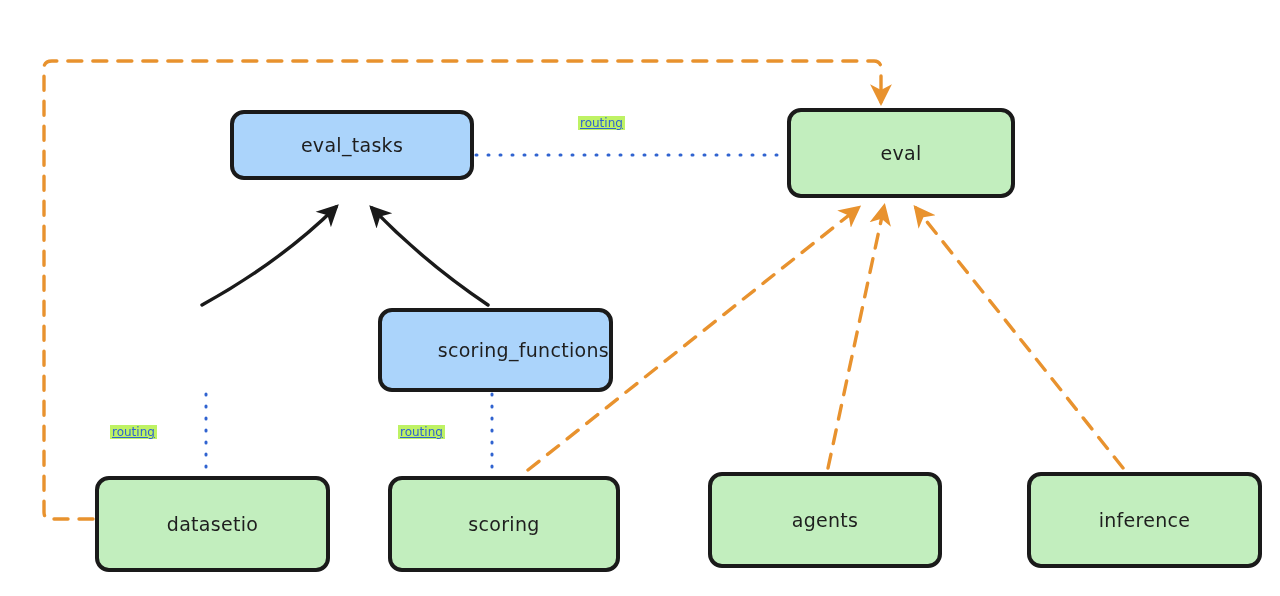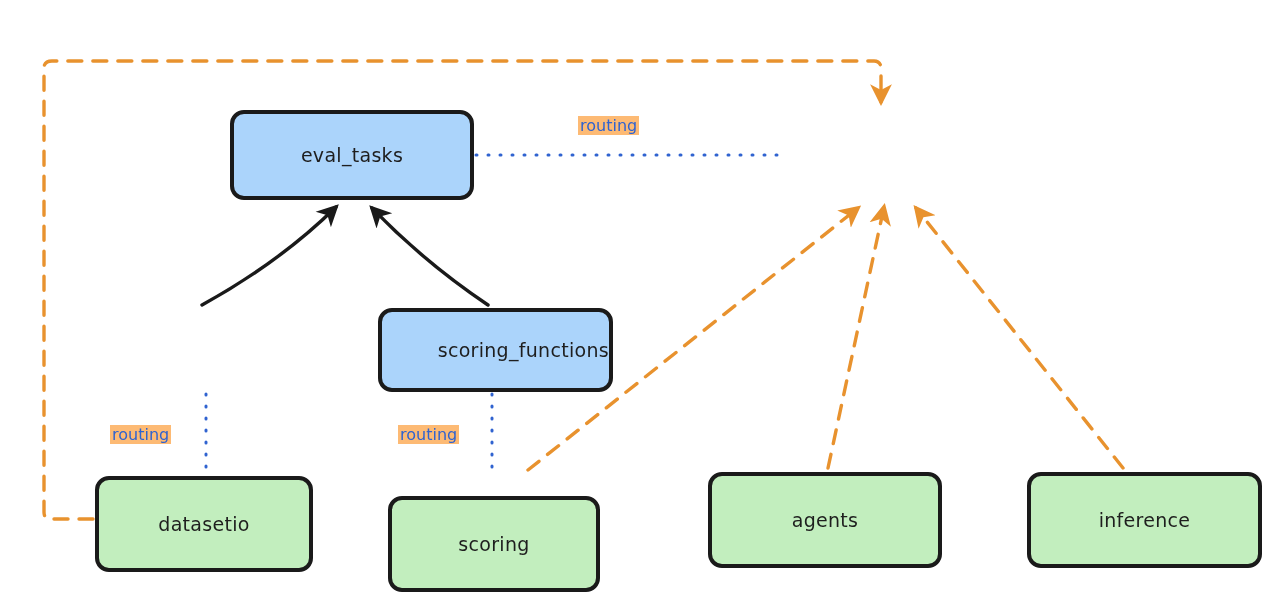--- a/index.html
+++ b/index.html
@@ -43,25 +43,26 @@
   }
   .node.blue  { background: #abd4fb; }
   .node.green { background: #c2eebe; }
   .node-label {
     pointer-events: none;
     white-space: nowrap;
   }
   .edge-label {
     position: absolute;
     color: #3063d0;
-    font-size: 16px;
+    font-size: 12px;
     font-family: "DejaVu Sans", sans-serif;
     white-space: nowrap;
-    background: #fdba74;
+    background: #bef264;
     padding: 0 2px;
+    text-decoration: underline;
   }
 </style>
 </head>
 <body>
 
 <div id="canvas">
 
   <svg id="edges" viewBox="0 0 1280 596" width="1280" height="596" xmlns="http://www.w3.org/2000/svg">
     <defs>
       <marker id="arrow-black" viewBox="0 0 12 12" refX="9" refY="6" markerWidth="7" markerHeight="7" orient="auto-start-reverse">
@@ -84,35 +85,38 @@
 
     <path d="M 93 519 L 50 519 Q 44 519 44 512 L 44 68 Q 44 61 52 61 L 874 61 Q 881 61 881 69 L 881 102" fill="none" stroke="#e8922e" stroke-width="3.4" stroke-linecap="round" stroke-dasharray="14 11" marker-end="url(#arrow-orange)"></path>
 
     <path d="M 528 470 L 858 208" fill="none" stroke="#e8922e" stroke-width="3.4" stroke-linecap="round" stroke-dasharray="14 11" marker-end="url(#arrow-orange)"></path>
 
     <path d="M 828 468 L 884 207" fill="none" stroke="#e8922e" stroke-width="3.4" stroke-linecap="round" stroke-dasharray="14 11" marker-end="url(#arrow-orange)"></path>
 
     <path d="M 1123 468 L 916 208" fill="none" stroke="#e8922e" stroke-width="3.4" stroke-linecap="round" stroke-dasharray="14 11" marker-end="url(#arrow-orange)"></path>
   </svg>
 
-  <div class="node blue" style="left:230px; top:110px; width:244px; height:90px;">
+  <div class="node blue" style="left:230px; top:110px; width:244px; height:70px;">
     <span class="node-label">eval_tasks</span>
   </div>
 
+  <div class="node green" style="left:787px; top:108px; width:228px; height:90px;">
+    <span class="node-label">eval</span>
+  </div>
 
 
   <div class="node blue" style="left:378px; top:308px; width:235px; height:84px;justify-content:flex-end;">
     <span class="node-label">scoring_functions</span>
   </div>
 
-  <div class="node green" style="left:95px; top:476px; width:218px; height:96px;">
+  <div class="node green" style="left:95px; top:476px; width:235px; height:96px;">
     <span class="node-label">datasetio</span>
   </div>
 
-  <div class="node green" style="left:388px; top:476px; width:212px; height:96px;margin-top:20px;">
+  <div class="node green" style="left:388px; top:476px; width:232px; height:96px;">
     <span class="node-label">scoring</span>
   </div>
 
   <div class="node green" style="left:708px; top:472px; width:234px; height:96px;">
     <span class="node-label">agents</span>
   </div>
 
   <div class="node green" style="left:1027px; top:472px; width:235px; height:96px;">
     <span class="node-label">inference</span>
   </div>

